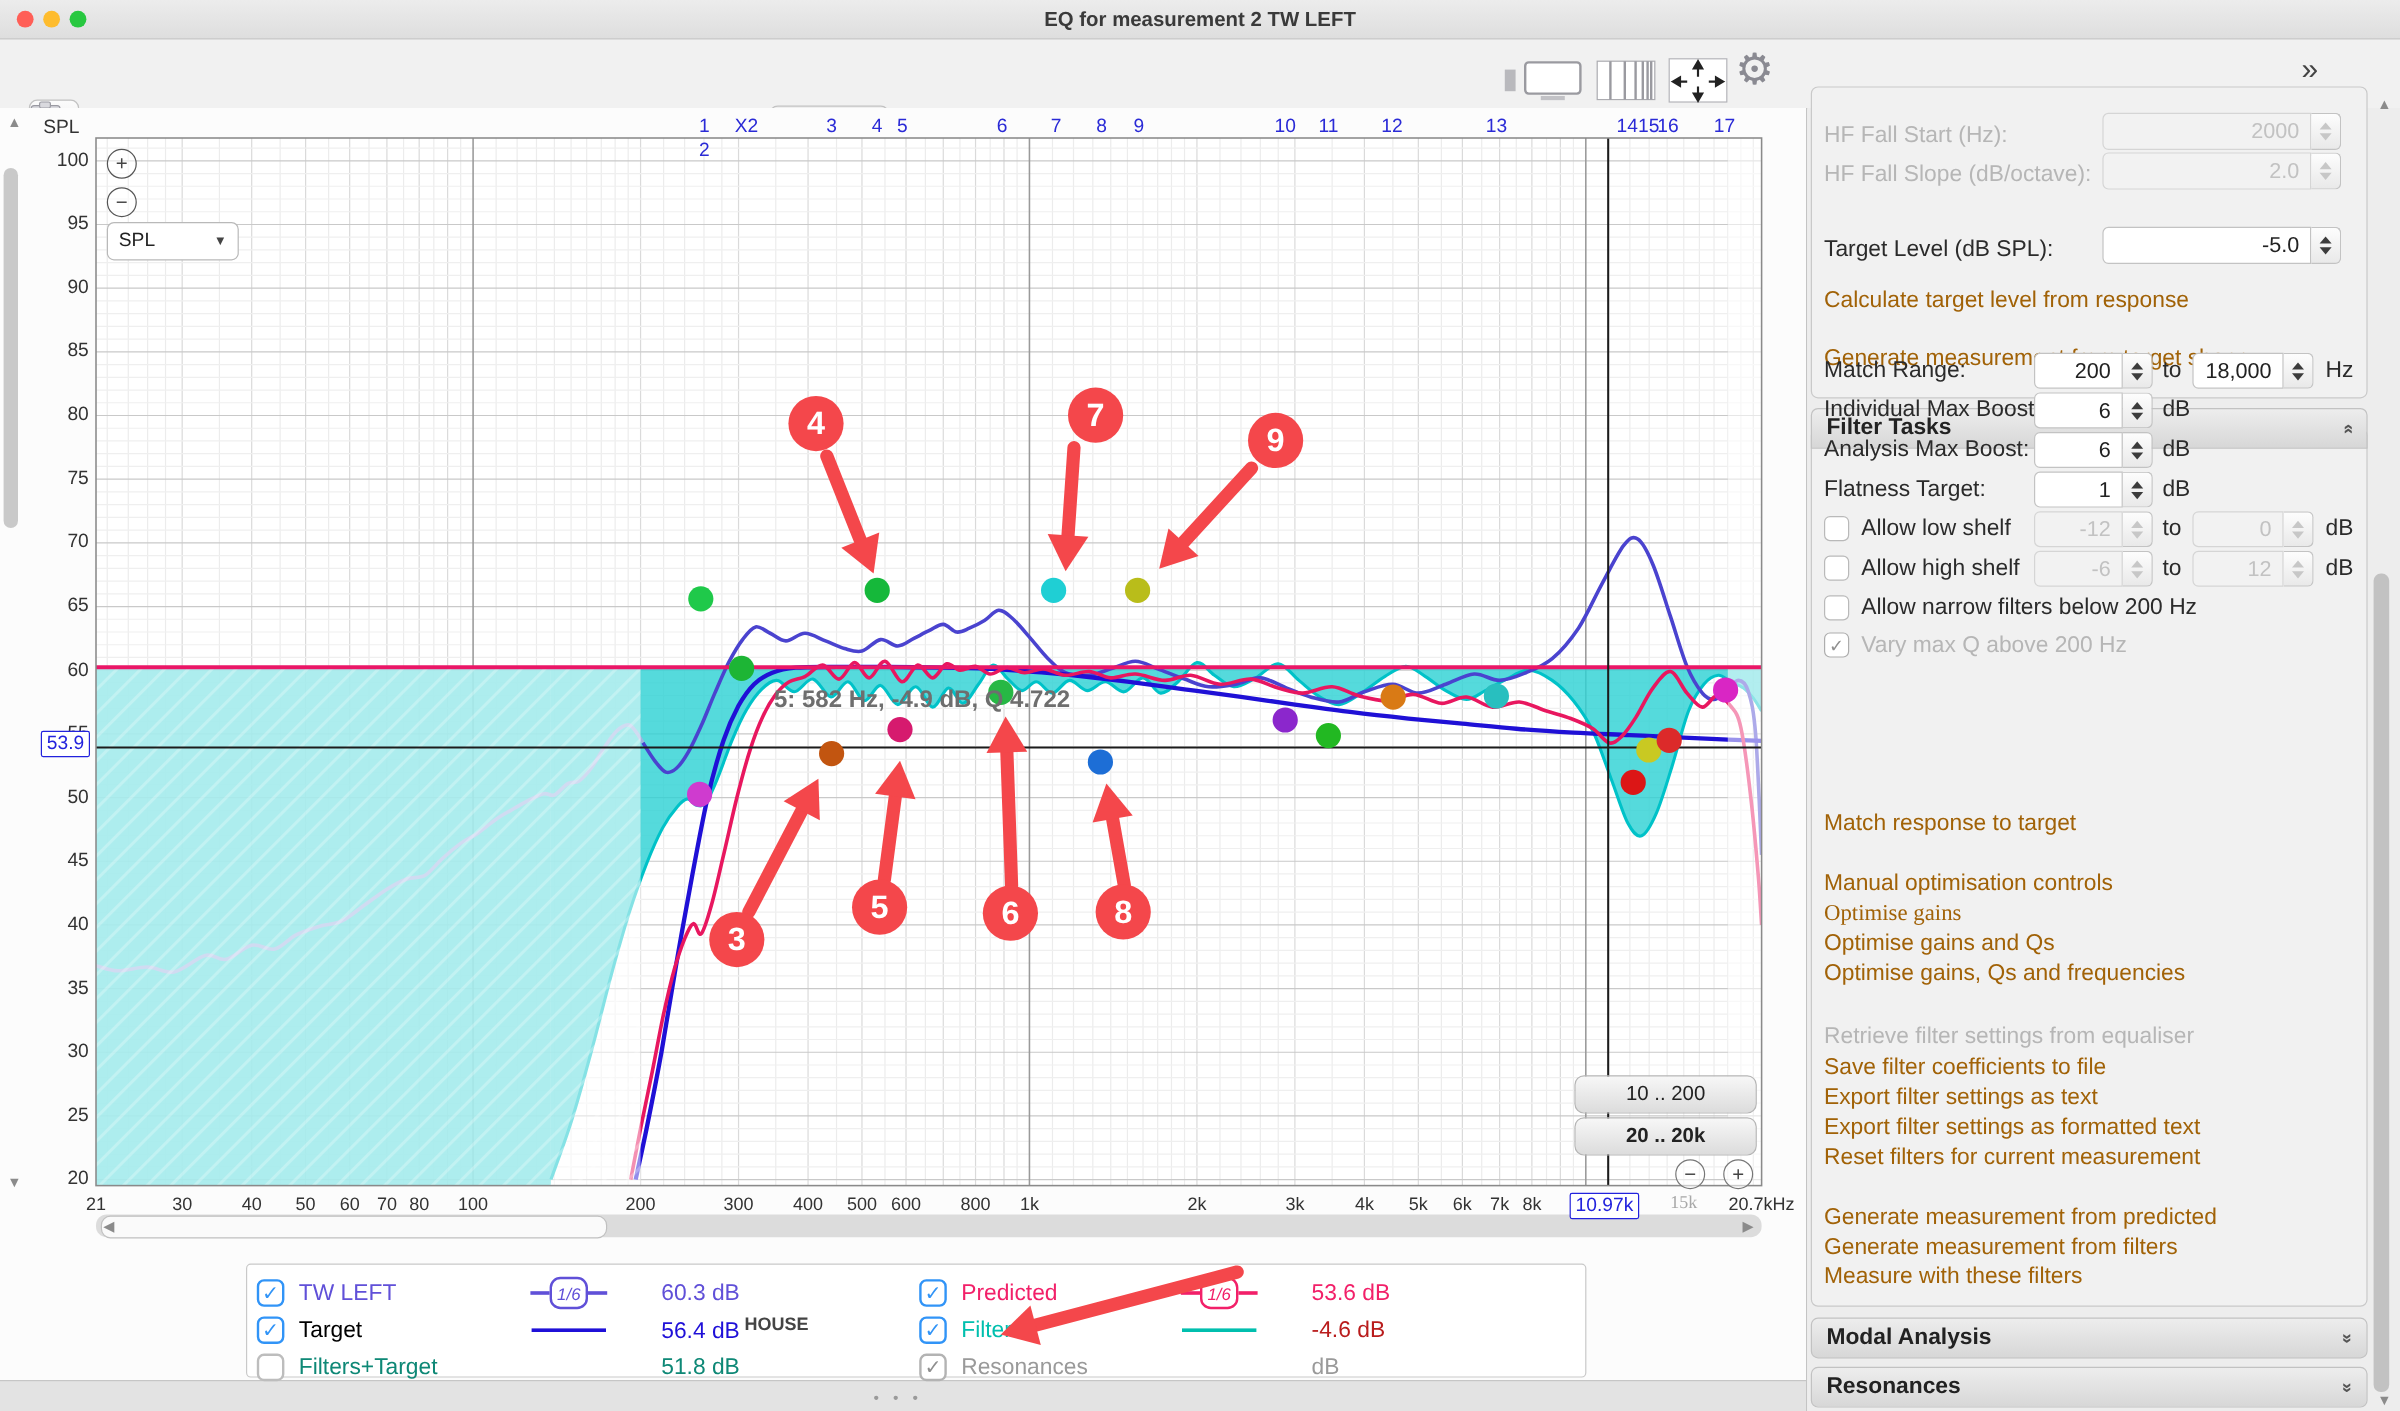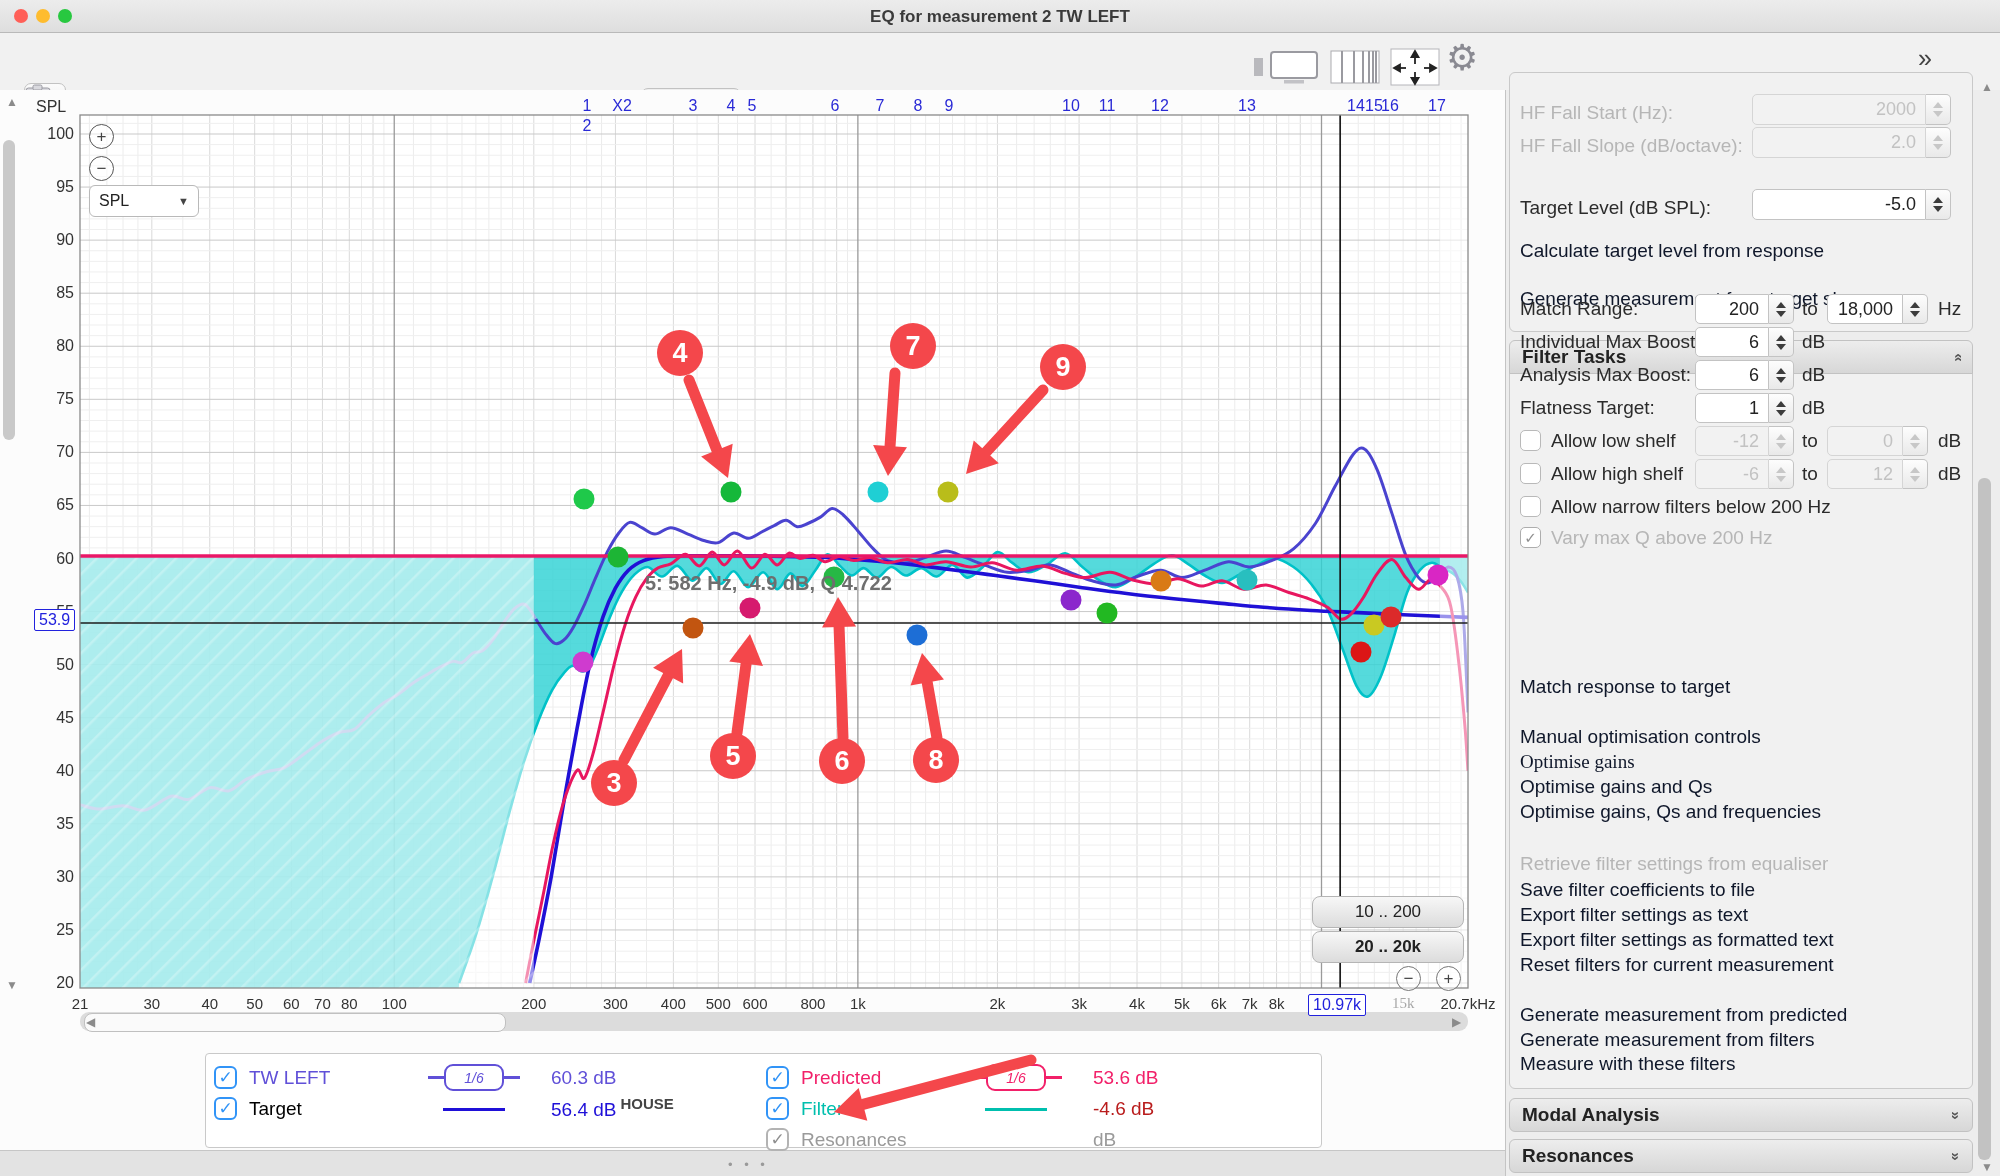--- a/index.html
+++ b/index.html
@@ -44,21 +44,21 @@
   #legend{left:205px;top:1053px;width:1115px;height:93px;background:#fff;border:1px solid #c9c9c9;
           border-radius:4px;z-index:10;}
   .lrow{position:absolute;height:31px;display:flex;align-items:center;}
   .cb{width:23px;height:23px;border-radius:6px;background:#fff;box-sizing:border-box;
       display:flex;align-items:center;justify-content:center;font-size:17px;font-weight:bold;}
   .cb.blue{border:2.4px solid #3194f7;color:#3194f7;}
   .cb.off{border:2px solid #bdbdbd;color:transparent;}
   .cb.gray{border:2px solid #b3b3b3;color:#8f8f8f;}
   .lg-label{font-size:19px;margin-left:12px;}
   .badge{box-sizing:border-box;border-radius:9px;font-size:14px;font-style:italic;
-         display:flex;align-items:center;justify-content:center;width:60px;height:27px;background:#fff;}
+         display:flex;align-items:center;justify-content:center;width:32px;height:27px;background:#fff;}
   .lg-val{font-size:19px;}
   .housetag{font-size:15px;font-weight:bold;color:#444;vertical-align:super;margin-left:4px;}
   #bottom-strip{left:0;top:1150px;width:1505px;height:26px;background:#e3e3e3;border-top:1px solid #c6c6c6;}
   #drag-dots{left:728px;top:1157px;color:#9a9a9a;font-size:13px;letter-spacing:4px;}
   
   #panel{left:1506px;top:90px;width:494px;height:1086px;background:#ededed;}
   .pbox{position:absolute;left:3px;width:464px;border:1px solid #c9c9c9;border-radius:6px;background:#f1f1f1;box-sizing:border-box;}
   .phdr{position:absolute;left:3px;width:464px;height:34px;border:1px solid #c2c2c2;border-radius:6px 6px 0 0;
         background:linear-gradient(#ededed,#d7d7d7);box-sizing:border-box;display:flex;align-items:center;
         justify-content:space-between;padding:0 12px;font-size:19px;font-weight:bold;color:#222;}
@@ -75,21 +75,21 @@
            align-items:center;justify-content:center;gap:3px;}
   .stepper span{width:0;height:0;border-left:5px solid transparent;border-right:5px solid transparent;}
   .stepper .up{border-bottom:6px solid #3c3c3c;}
   .stepper .dn{border-top:6px solid #3c3c3c;}
   .stepper.dis .up{border-bottom-color:#c7c7c7;}
   .stepper.dis .dn{border-top-color:#c7c7c7;}
   .punit{position:absolute;font-size:19px;color:#2b2b2b;}
   .pcheck{position:absolute;width:21px;height:21px;border-radius:5px;border:1.8px solid #b9b9b9;background:#fff;
           box-sizing:border-box;display:flex;align-items:center;justify-content:center;font-size:15px;font-weight:bold;color:transparent;}
   .pcheck.checked{color:#8f8f8f;border-color:#adadad;}
-  .paction{position:absolute;font-size:19px;color:#0f172a;white-space:nowrap;cursor:default;}
+  .paction{position:absolute;font-size:19px;color:#a16207;white-space:nowrap;cursor:default;}
   .paction.dis{color:#b6b6b6;}
   .chev{font-size:15px;color:#555;font-weight:bold;display:inline-block;}
   
   #pscroll-thumb{left:1978px;top:478px;width:13px;height:682px;border-radius:6px;background:#c2c2c2;z-index:6;}
   svg{position:absolute;left:0;top:0;pointer-events:none;}
   #chart-svg{z-index:25;}
 </style>
 </head>
 <body>
 
@@ -252,20 +252,26 @@
       <div class="cb blue">✓</div>
       <span class="lg-label" style="color: rgb(96, 80, 216); width: 160px;">TW LEFT</span>
       <span style="display: inline-block; width: 130px; text-align: center;"><span style="display:inline-block;width:16px;height:0;border-top:3px solid #6050d8;vertical-align:middle;"></span><span class="badge" style="display:inline-flex;border:2.4px solid #6050d8;color:#6050d8;vertical-align:middle;">1/6</span><span style="display:inline-block;width:16px;height:0;border-top:3px solid #6050d8;vertical-align:middle;"></span></span>
       <span class="lg-val" style="color: rgb(96, 80, 216); margin-left: 12px;">60.3 dB</span>
     </div>
     <div class="lrow" style="left: 8px; top: 39px; width: 540px;">
       <div class="cb blue">✓</div>
       <span class="lg-label" style="color: #000000; width: 160px;">Target</span>
       <span style="display: inline-block; width: 130px; text-align: center;"><span style="display:inline-block;width:62px;height:0;border-top:3.6px solid #1f10d8;vertical-align:middle;"></span></span>
       <span class="lg-val" style="color: rgb(31, 16, 216); margin-left: 12px;">56.4 dB<span class="housetag">HOUSE</span></span>
+    </div>
+    <div class="lrow" style="left: 8px; top: 70px; width: 540px;">
+      <div class="cb off"></div>
+      <span class="lg-label" style="color: rgb(14, 136, 118); width: 160px;">Filters+Target</span>
+      <span style="display: inline-block; width: 130px; text-align: center;"></span>
+      <span class="lg-val" style="color: rgb(14, 136, 118); margin-left: 12px;">51.8 dB</span>
     </div>
     <div class="lrow" style="left: 560px; top: 8px; width: 540px;">
       <div class="cb blue">✓</div>
       <span class="lg-label" style="color: rgb(242, 32, 105); width: 150px;">Predicted</span>
       <span style="display: inline-block; width: 130px; text-align: center;"><span style="display:inline-block;width:16px;height:0;border-top:3px solid #f22069;vertical-align:middle;"></span><span class="badge" style="display:inline-flex;border:2.4px solid #f22069;color:#f22069;vertical-align:middle;">1/6</span><span style="display:inline-block;width:16px;height:0;border-top:3px solid #f22069;vertical-align:middle;"></span></span>
       <span class="lg-val" style="color: rgb(242, 32, 105); margin-left: 12px;">53.6 dB</span>
     </div>
     <div class="lrow" style="left: 560px; top: 39px; width: 540px;">
       <div class="cb blue">✓</div>
       <span class="lg-label" style="color: rgb(0, 191, 174); width: 150px;">Filters</span>

